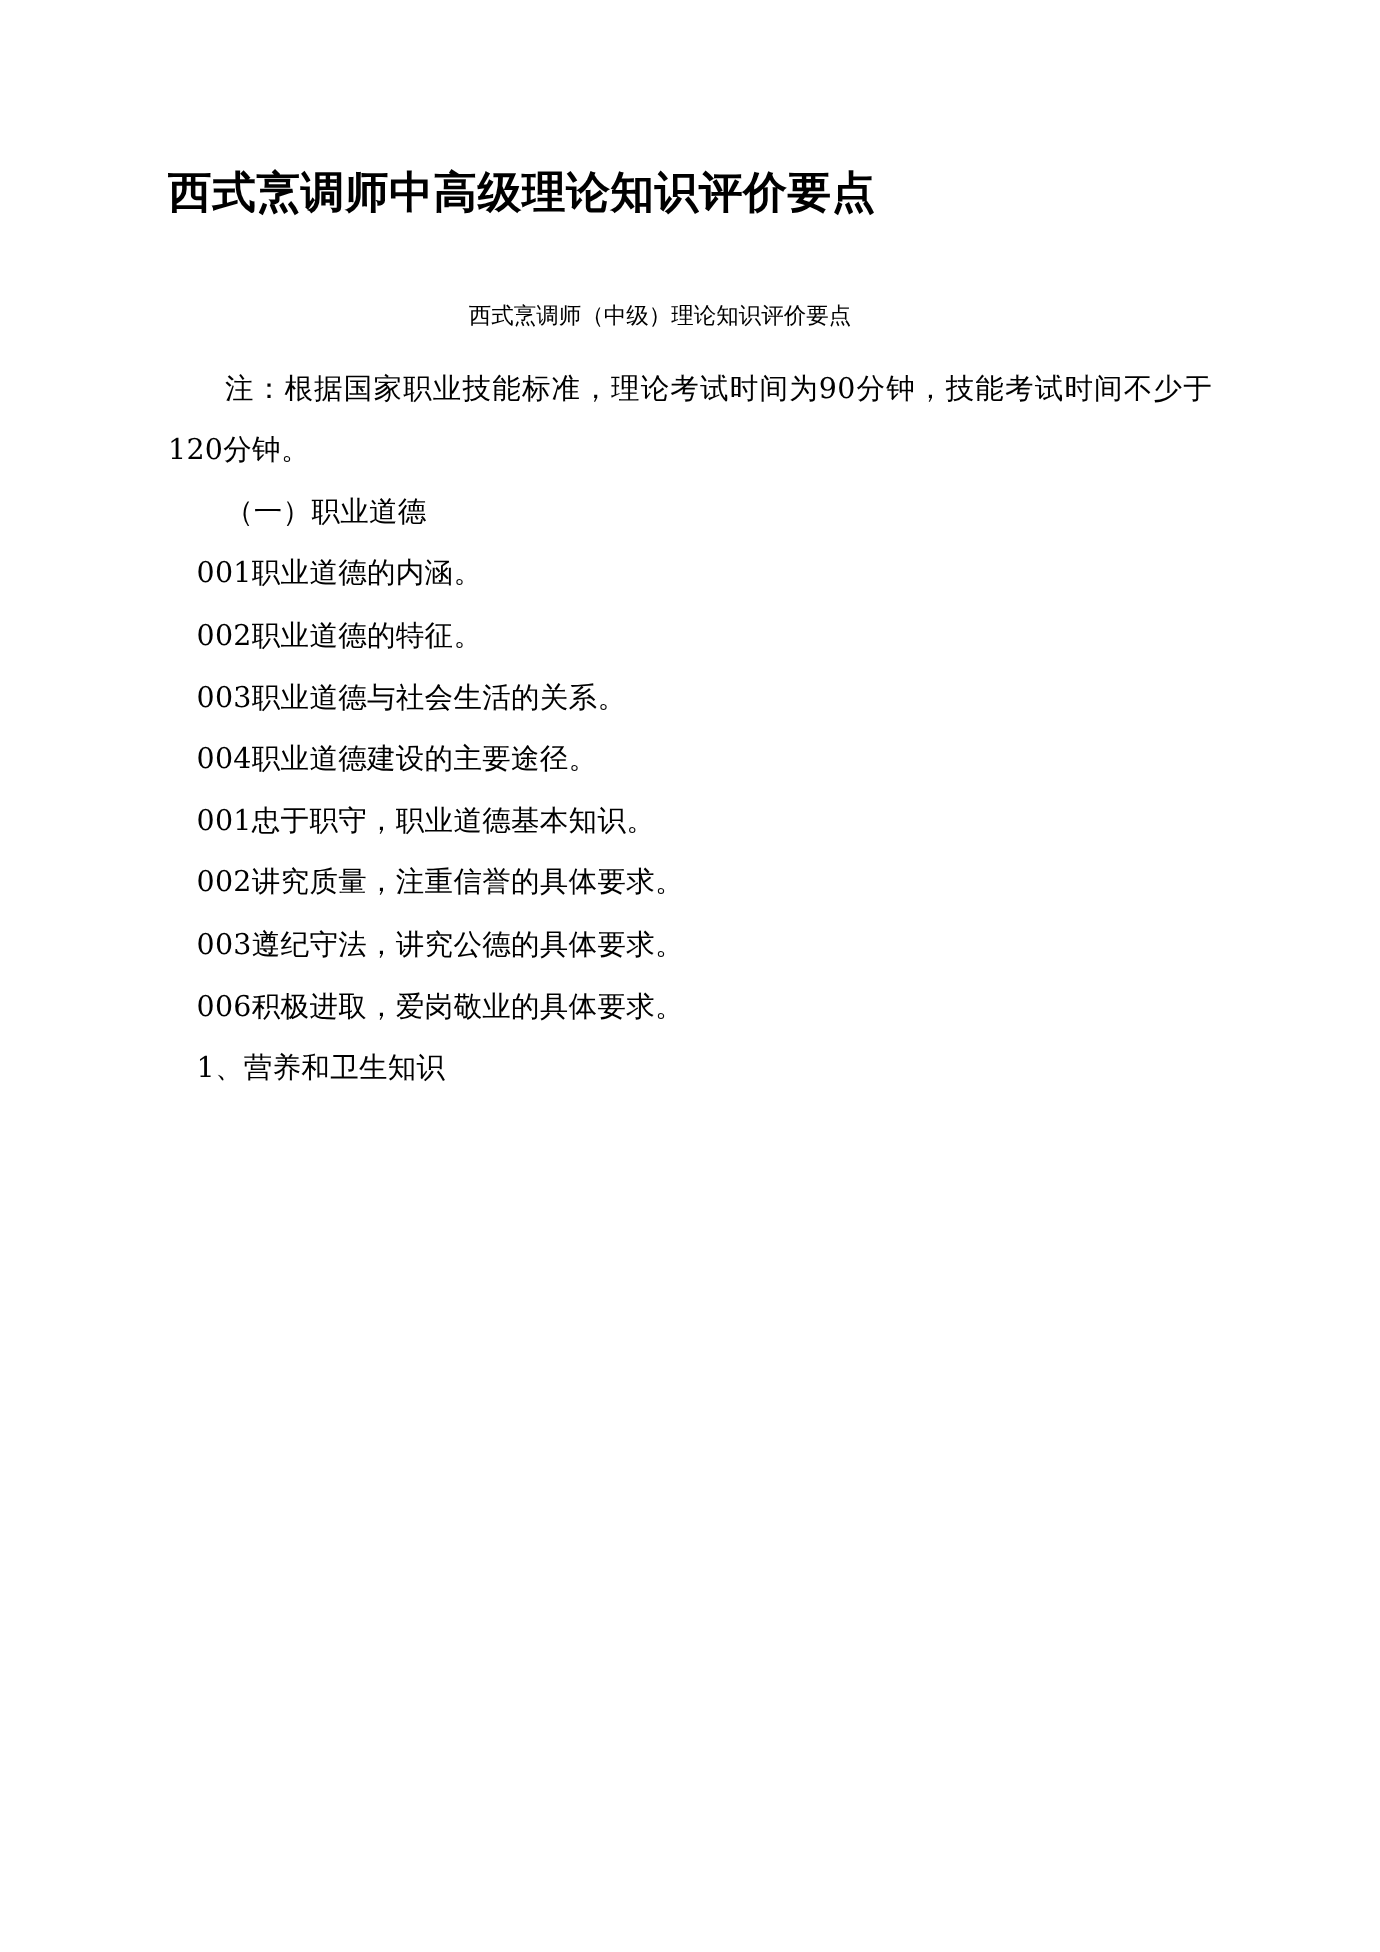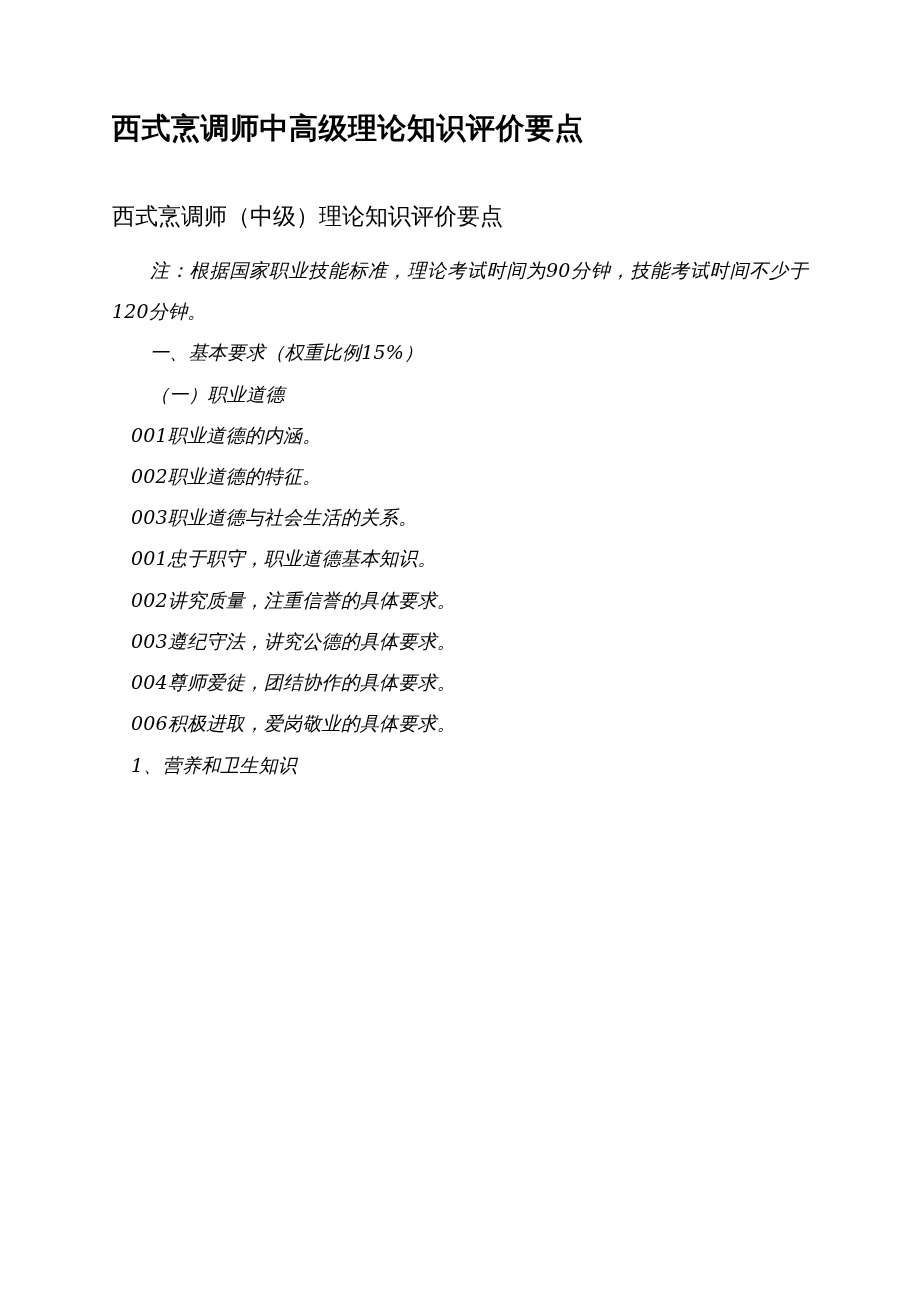--- a/index.html
+++ b/index.html
@@ -28,29 +28,29 @@
     font-size: 29px;
     font-weight: bold;
     letter-spacing: 0.5px;
     line-height: 1.3;
     text-align: left;
     font-family: "DejaVu Sans", "Liberation Sans", sans-serif;
   }
   .sub-title {
     margin: 0;
     padding-top: 52px;
-    font-size: 23px;
+    font-size: 15px;
     font-weight: normal;
     line-height: 1.4;
+    text-align: center;
     padding-right: 40px;
     font-family: "DejaVu Serif", "Liberation Serif", serif;
   }
   .body-block {
     padding-top: 18px;
-    font-style: italic;
   }
   .para {
     font-size: 19px;
     line-height: 2.17;
     margin: 0;
     text-align: justify;
     text-justify: inter-ideograph;
     letter-spacing: 0.2px;
   }
   .indent {
@@ -65,26 +65,25 @@
 
 <div class="page">
 
   <h1 class="doc-title">西式烹调师中高级理论知识评价要点</h1>
 
   <h2 class="sub-title">西式烹调师（中级）理论知识评价要点</h2>
 
   <div class="body-block">
 
     <p class="para indent">注：根据国家职业技能标准，理论考试时间为90分钟，技能考试时间不少于120分钟。</p>
-    <p class="para indent">一、基本要求（权重比例15%）</p>
     <p class="para indent">（一）职业道德</p>
     <p class="para indent-half">001职业道德的内涵。</p>
     <p class="para indent-half">002职业道德的特征。</p>
     <p class="para indent-half">003职业道德与社会生活的关系。</p>
+    <p class="para indent-half">004职业道德建设的主要途径。</p>
     <p class="para indent-half">001忠于职守，职业道德基本知识。</p>
     <p class="para indent-half">002讲究质量，注重信誉的具体要求。</p>
     <p class="para indent-half">003遵纪守法，讲究公德的具体要求。</p>
-    <p class="para indent-half">004尊师爱徒，团结协作的具体要求。</p>
     <p class="para indent-half">006积极进取，爱岗敬业的具体要求。</p>
     <p class="para indent-half">1、营养和卫生知识</p>
 
   </div>
 </div>
 
 </body></html>

